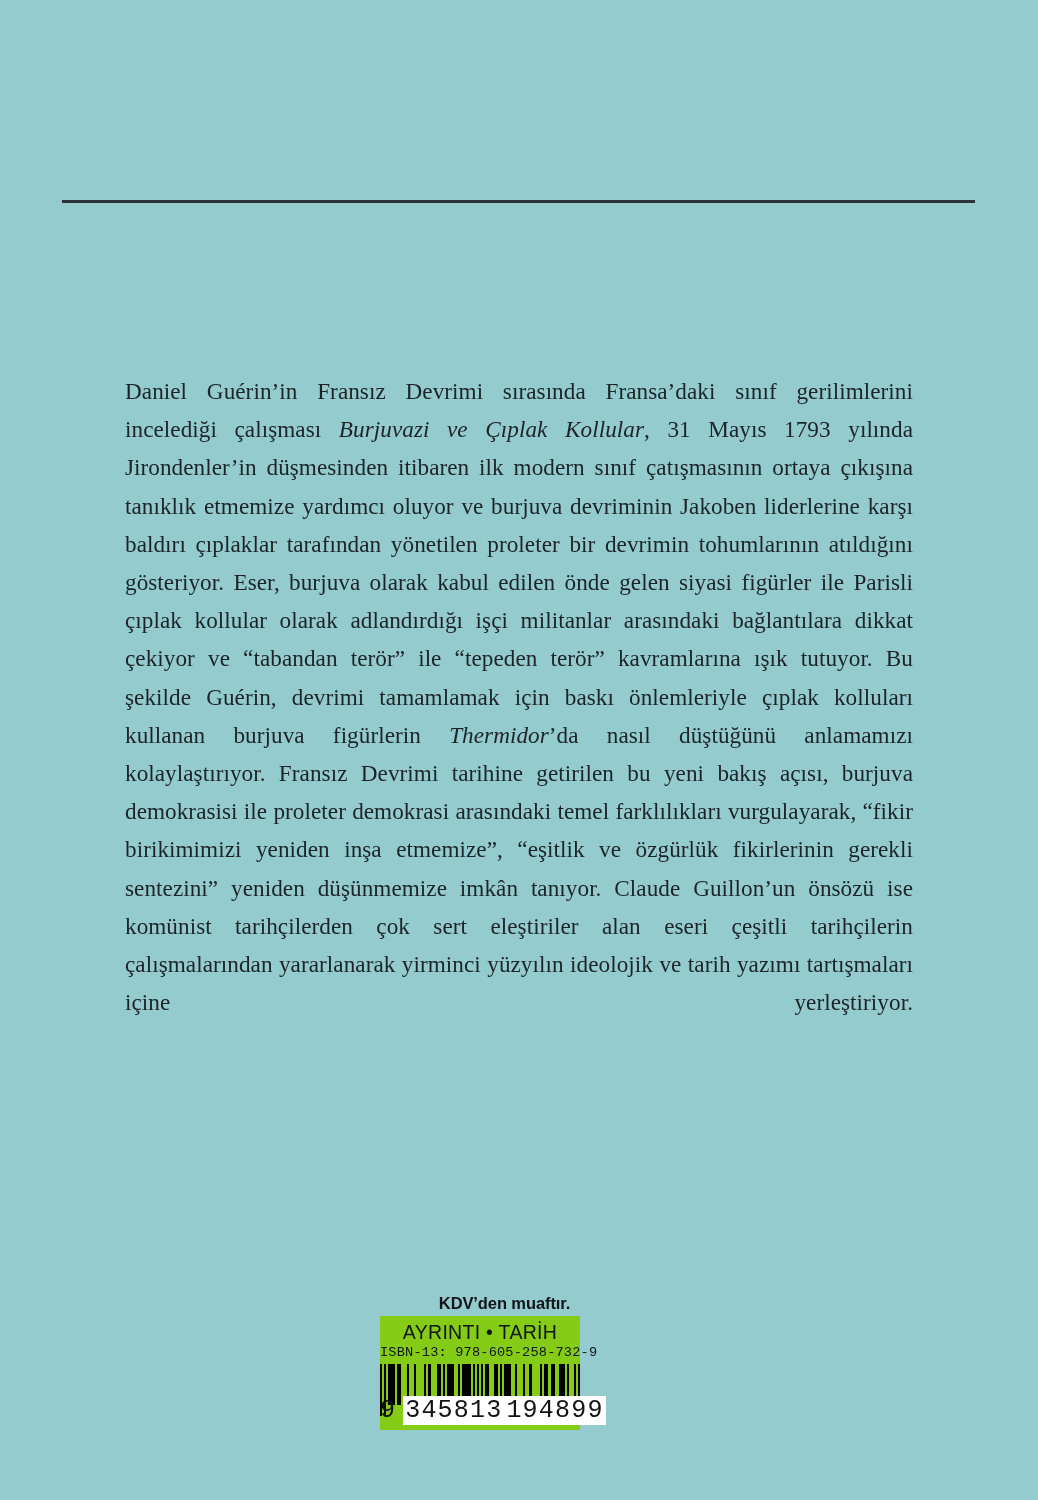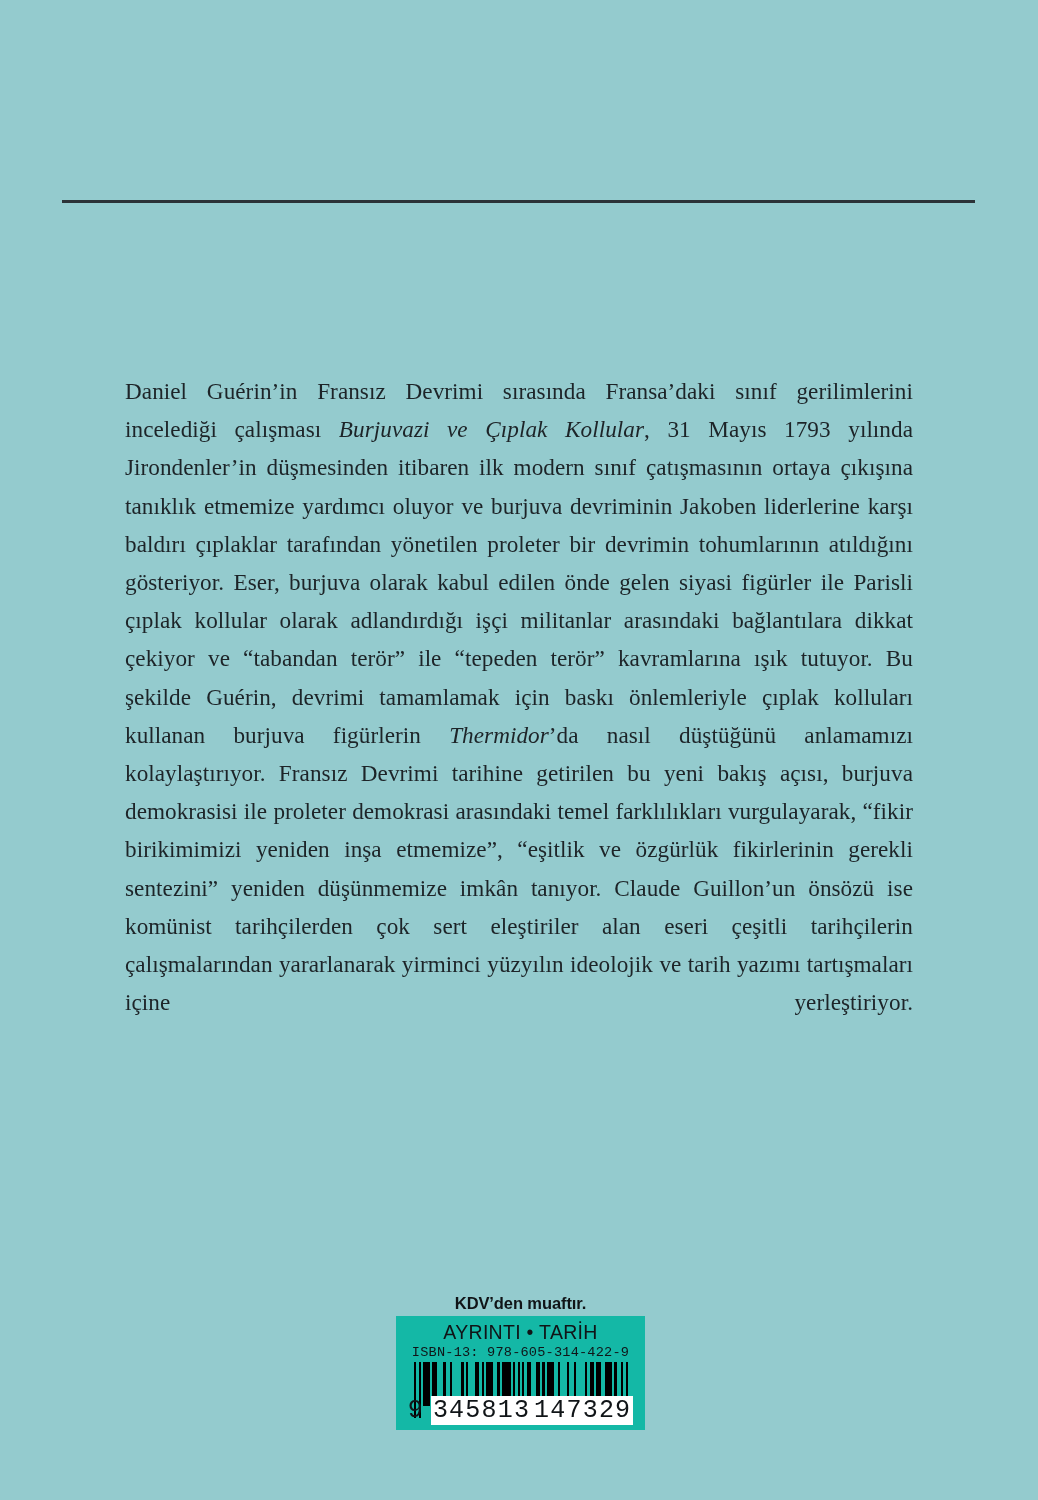--- a/index.html
+++ b/index.html
@@ -60,39 +60,39 @@
   
   .blurb p::after {
     content: "";
     display: inline-block;
     width: 100%;
   }
 
   
   .barcode-block {
     position: absolute;
-    left: 396px;
+    left: 380px;
     top: 1294px;
     width: 249px;
   }
 
   .kdv-note {
     font-family: "Liberation Sans", "DejaVu Sans", sans-serif;
     font-weight: bold;
     font-size: 16.5px;
     line-height: 19px;
     text-align: center;
     color: #101417;
     letter-spacing: -0.1px;
     margin-bottom: 3px;
   }
 
   .barcode-card {
-    background: #14b8a6;
-    width: 249px;
+    background: #84cc16;
+    width: 200px;
     padding: 5px 0 6px 0;
     box-sizing: border-box;
   }
 
   .publisher-line {
     font-family: "Liberation Sans", "DejaVu Sans", sans-serif;
     font-size: 19.5px;
     line-height: 23px;
     text-align: center;
     color: #101417;
@@ -153,21 +153,21 @@
   </div>
 
   <div class="barcode-block">
 
     <div class="kdv-note">KDV’den muaftır.</div>
 
     <div class="barcode-card">
 
       <div class="publisher-line">AYRINTI • TARİH</div>
 
-      <div class="isbn-line">ISBN-13: 978-605-314-422-9</div>
+      <div class="isbn-line">ISBN-13: 978-605-258-732-9</div>
 
       <div class="bars-wrap">
         <svg class="bars" width="214" height="56" viewBox="0 0 214 56" shape-rendering="crispEdges">
           <g fill="#000000" id="bars-group">
               <rect x="0.000" y="0" width="2.253" height="56"></rect>
               <rect x="4.505" y="0" width="2.253" height="56"></rect>
               <rect x="9.011" y="0" width="2.253" height="44"></rect>
               <rect x="11.263" y="0" width="2.253" height="44"></rect>
               <rect x="13.516" y="0" width="2.253" height="44"></rect>
               <rect x="18.021" y="0" width="2.253" height="44"></rect>
@@ -210,19 +210,19 @@
               <rect x="193.726" y="0" width="2.253" height="44"></rect>
               <rect x="195.979" y="0" width="2.253" height="44"></rect>
               <rect x="200.484" y="0" width="2.253" height="44"></rect>
               <rect x="207.242" y="0" width="2.253" height="56"></rect>
               <rect x="211.747" y="0" width="2.253" height="56"></rect>
             </g>
         </svg>
       </div>
 
       <div class="ean-digits">
-        <span class="lead">9</span><span class="grp">345813</span><span class="grp">147329</span>
+        <span class="lead">9</span><span class="grp">345813</span><span class="grp">194899</span>
       </div>
 
     </div>
   </div>
 
 </div>
 
 </body></html>

